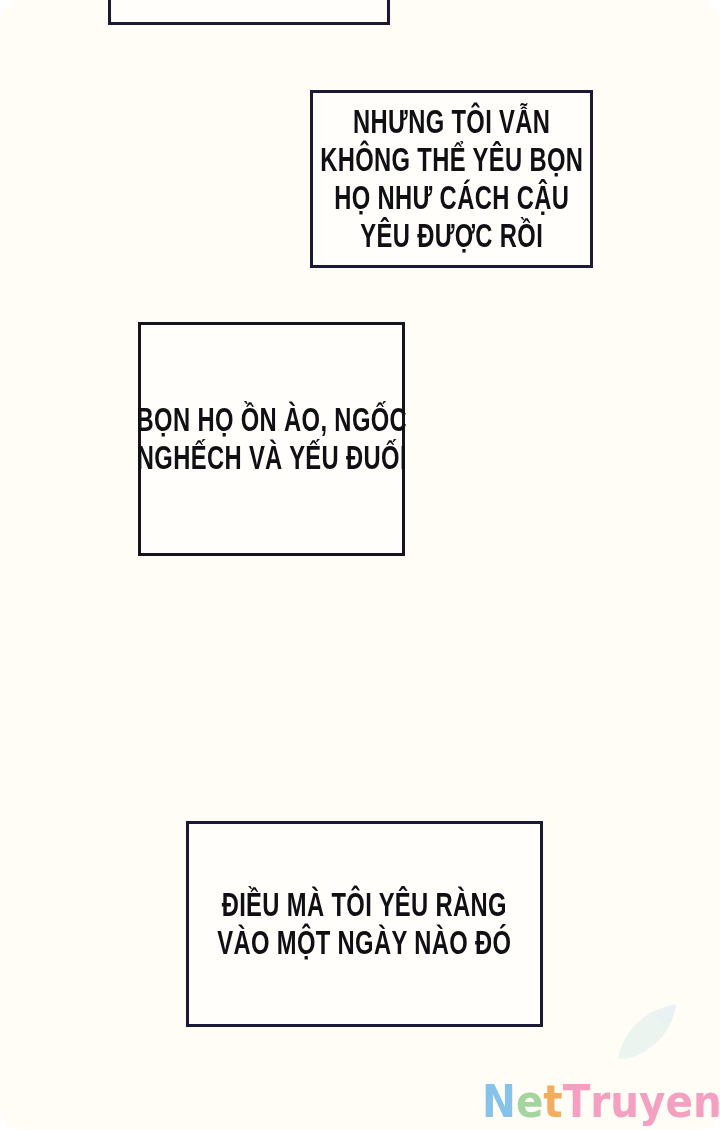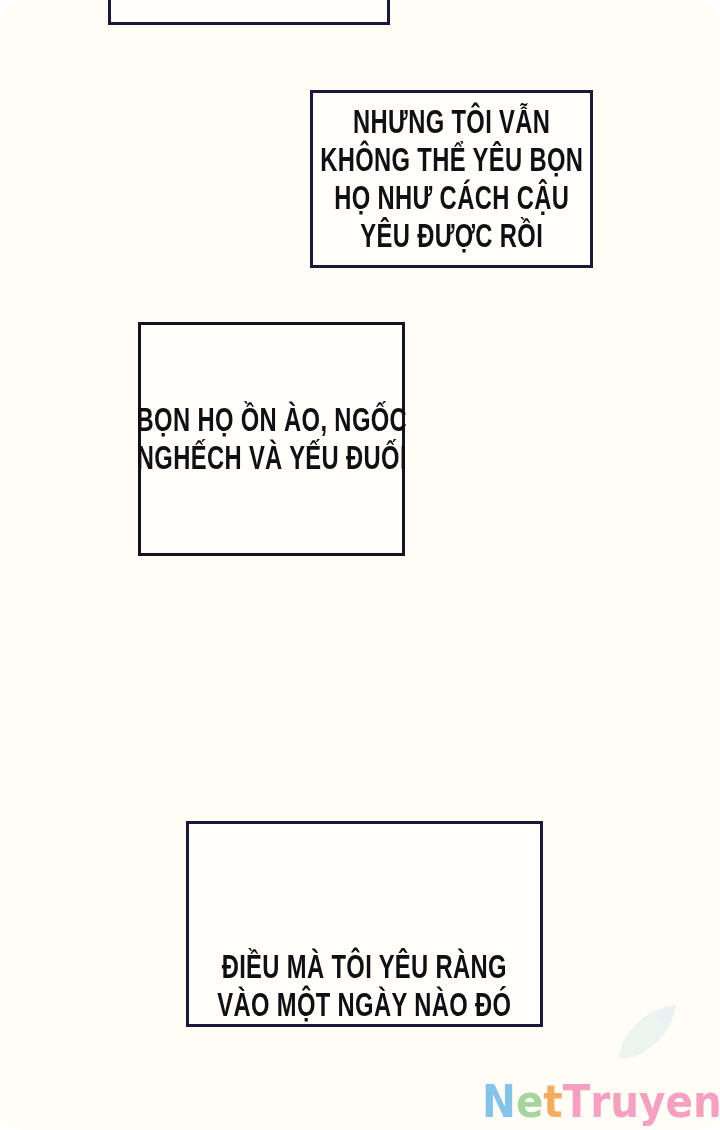--- a/index.html
+++ b/index.html
@@ -44,21 +44,21 @@
     left: 108px;
     top: -25px;
     width: 282px;
     height: 50px;
     background: #fffefb;
     border: 3px solid #1a1a38;
     box-sizing: border-box;
   }
   .box-1 { left: 310px; top: 90px;  width: 283px; height: 178px; }
   .box-2 { left: 138px; top: 322px; width: 267px; height: 234px; }
-  .box-3 { left: 186px; top: 821px; width: 357px; height: 206px; align-items: flex-end; }
+  .box-3 { left: 186px; top: 821px; width: 357px; height: 206px; }
   .leaf {
     position: absolute;
     left: 610px;
     top: 1000px;
     width: 72px;
     height: 66px;
     opacity: 0.45;
   }
   .logo {
     position: absolute;

